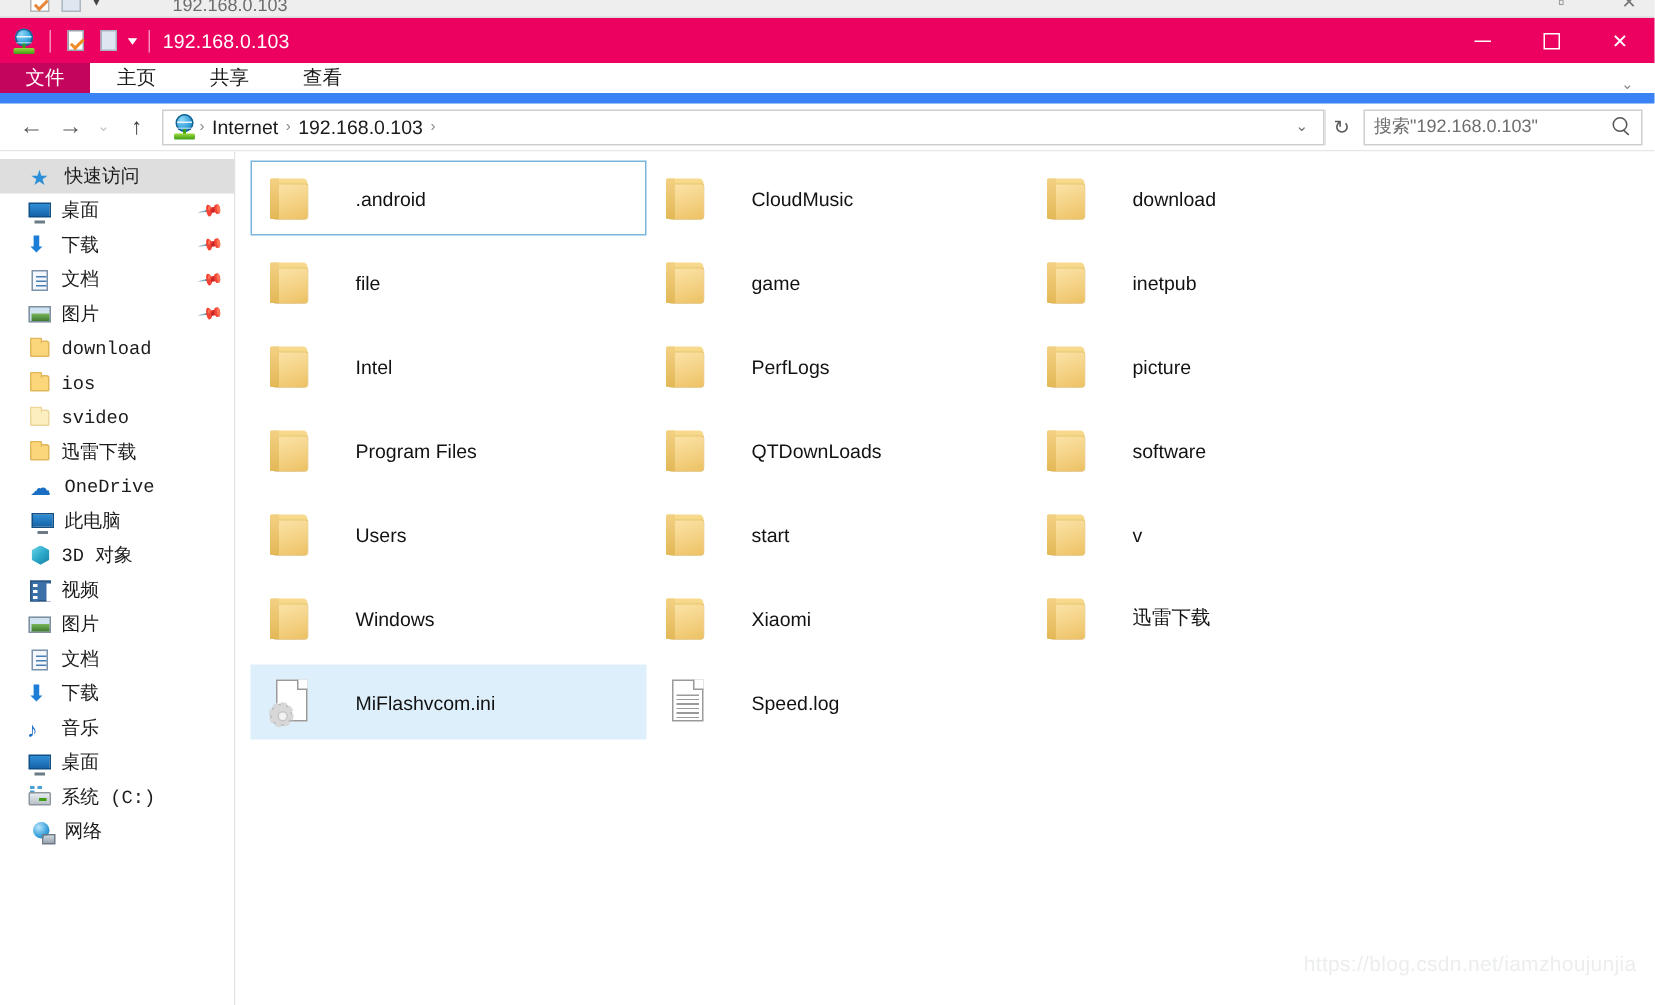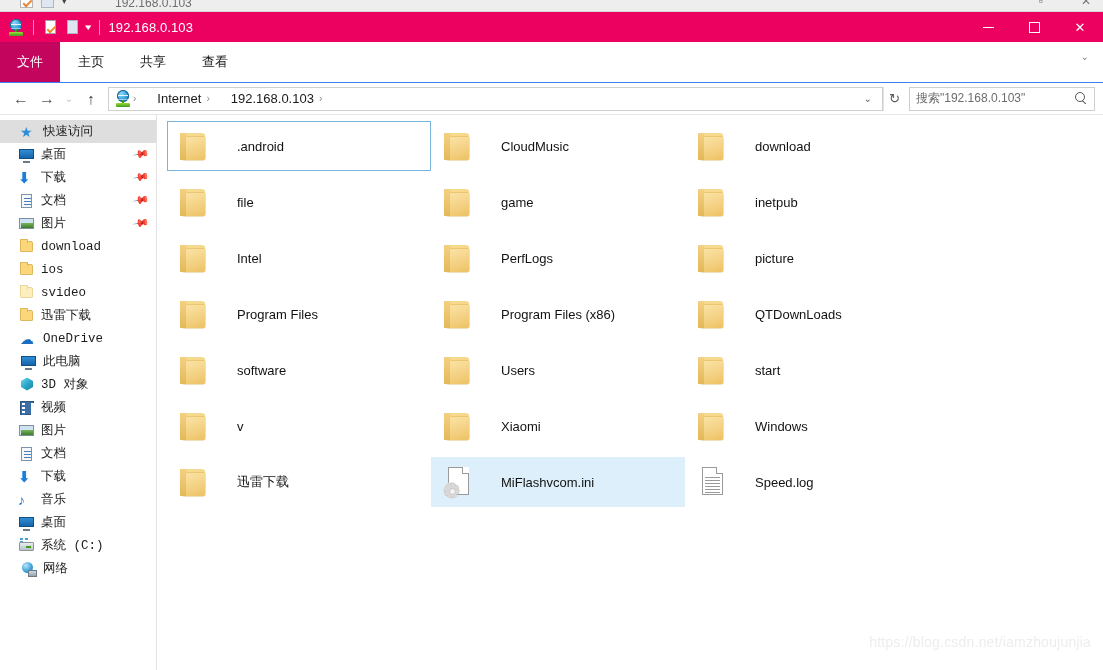--- a/index.html
+++ b/index.html
@@ -83,42 +83,42 @@
   .winctrls div {
     width: 46px; height: 30px; display: flex; align-items: center; justify-content: center;
     color: #fff; font-size: 13px;
   }
   .wc-min i { display: block; width: 11px; height: 1px; background: #fff; }
   .wc-max i { display: block; width: 11px; height: 11px; border: 1px solid #fff; }
   .wc-close { font-size: 17px; font-weight: 300; }
 
   
   #ribbon {
-    height: 41px; background: #ffffff; border-bottom: 1px solid #3b82f6;
+    height: 27px; background: #ffffff; border-bottom: 7px solid #3b82f6;
     display: flex; align-items: stretch; flex: none; position: relative;
   }
   .rtab { display: flex; align-items: center; padding: 0 18px; font-size: 13px; color: #1a1a1a; }
   .rtab.file { background: #c4055e; color: #ffffff; padding: 0 17px; }
   .ribbon-expand { position: absolute; right: 14px; top: 0; height: 28px; display: flex; align-items: center; color: #888; font-size: 10px; }
 
   
   #navbar {
     height: 32px; display: flex; align-items: center; flex: none;
     background: #ffffff; border-bottom: 1px solid #e6e6e6; padding: 0 8px;
   }
   .navbtn { width: 26px; height: 26px; display: flex; align-items: center; justify-content: center; font-size: 16px; color: #5a5a5a; }
   .navbtn.dim { color: #c3c3c3; font-size: 10px; width: 18px; }
   .navbtn.up { font-size: 15px; color: #3c3c3c; }
 
   #addressbar {
     flex: 1; height: 24px; border: 1px solid #cfcfcf; background: #fff;
     display: flex; align-items: center; padding: 0 4px 0 6px; margin-left: 4px;
     font-size: 13px; color: #1a1a1a; min-width: 0;
   }
-  #addressbar .crumb { padding: 0 4px; white-space: nowrap; margin-left: 16px; }
+  #addressbar .crumb { padding: 0 4px; white-space: nowrap; }
   #addressbar .chev { color: #8a8a8a; font-size: 10px; padding: 0 1px; }
   #addressbar .spacer { flex: 1; }
   #addressbar .dd { color: #6a6a6a; font-size: 10px; padding: 0 6px; }
   #refresh { width: 22px; height: 24px; display: flex; align-items: center; justify-content: center; color: #5a5a5a; font-size: 13px; border-left: 1px solid #e2e2e2; }
 
   #searchbox {
     width: 186px; height: 24px; border: 1px solid #cfcfcf; background: #fff;
     display: flex; align-items: center; padding: 0 6px; margin-left: 4px;
     font-size: 12px; color: #6d6d6d;
   }
@@ -498,28 +498,20 @@
               <span class="fold-spine"></span>
             </span>
             <span class="tname">Program Files</span>
           </div>
           <div class="tile">
             <span class="bigicon">
               <span class="fold-back"></span>
               <span class="fold-front"></span>
               <span class="fold-spine"></span>
             </span>
-            <span class="tname">Program Files (x86)</span>
-          </div>
-          <div class="tile">
-            <span class="bigicon">
-              <span class="fold-back"></span>
-              <span class="fold-front"></span>
-              <span class="fold-spine"></span>
-            </span>
             <span class="tname">QTDownLoads</span>
           </div>
           <div class="tile">
             <span class="bigicon">
               <span class="fold-back"></span>
               <span class="fold-front"></span>
               <span class="fold-spine"></span>
             </span>
             <span class="tname">software</span>
           </div>
@@ -546,29 +538,29 @@
               <span class="fold-spine"></span>
             </span>
             <span class="tname">v</span>
           </div>
           <div class="tile">
             <span class="bigicon">
               <span class="fold-back"></span>
               <span class="fold-front"></span>
               <span class="fold-spine"></span>
             </span>
+            <span class="tname">Windows</span>
+          </div>
+          <div class="tile">
+            <span class="bigicon">
+              <span class="fold-back"></span>
+              <span class="fold-front"></span>
+              <span class="fold-spine"></span>
+            </span>
             <span class="tname">Xiaomi</span>
-          </div>
-          <div class="tile">
-            <span class="bigicon">
-              <span class="fold-back"></span>
-              <span class="fold-front"></span>
-              <span class="fold-spine"></span>
-            </span>
-            <span class="tname">Windows</span>
           </div>
           <div class="tile">
             <span class="bigicon">
               <span class="fold-back"></span>
               <span class="fold-front"></span>
               <span class="fold-spine"></span>
             </span>
             <span class="tname">迅雷下载</span>
           </div>
           <div class="tile hover">

